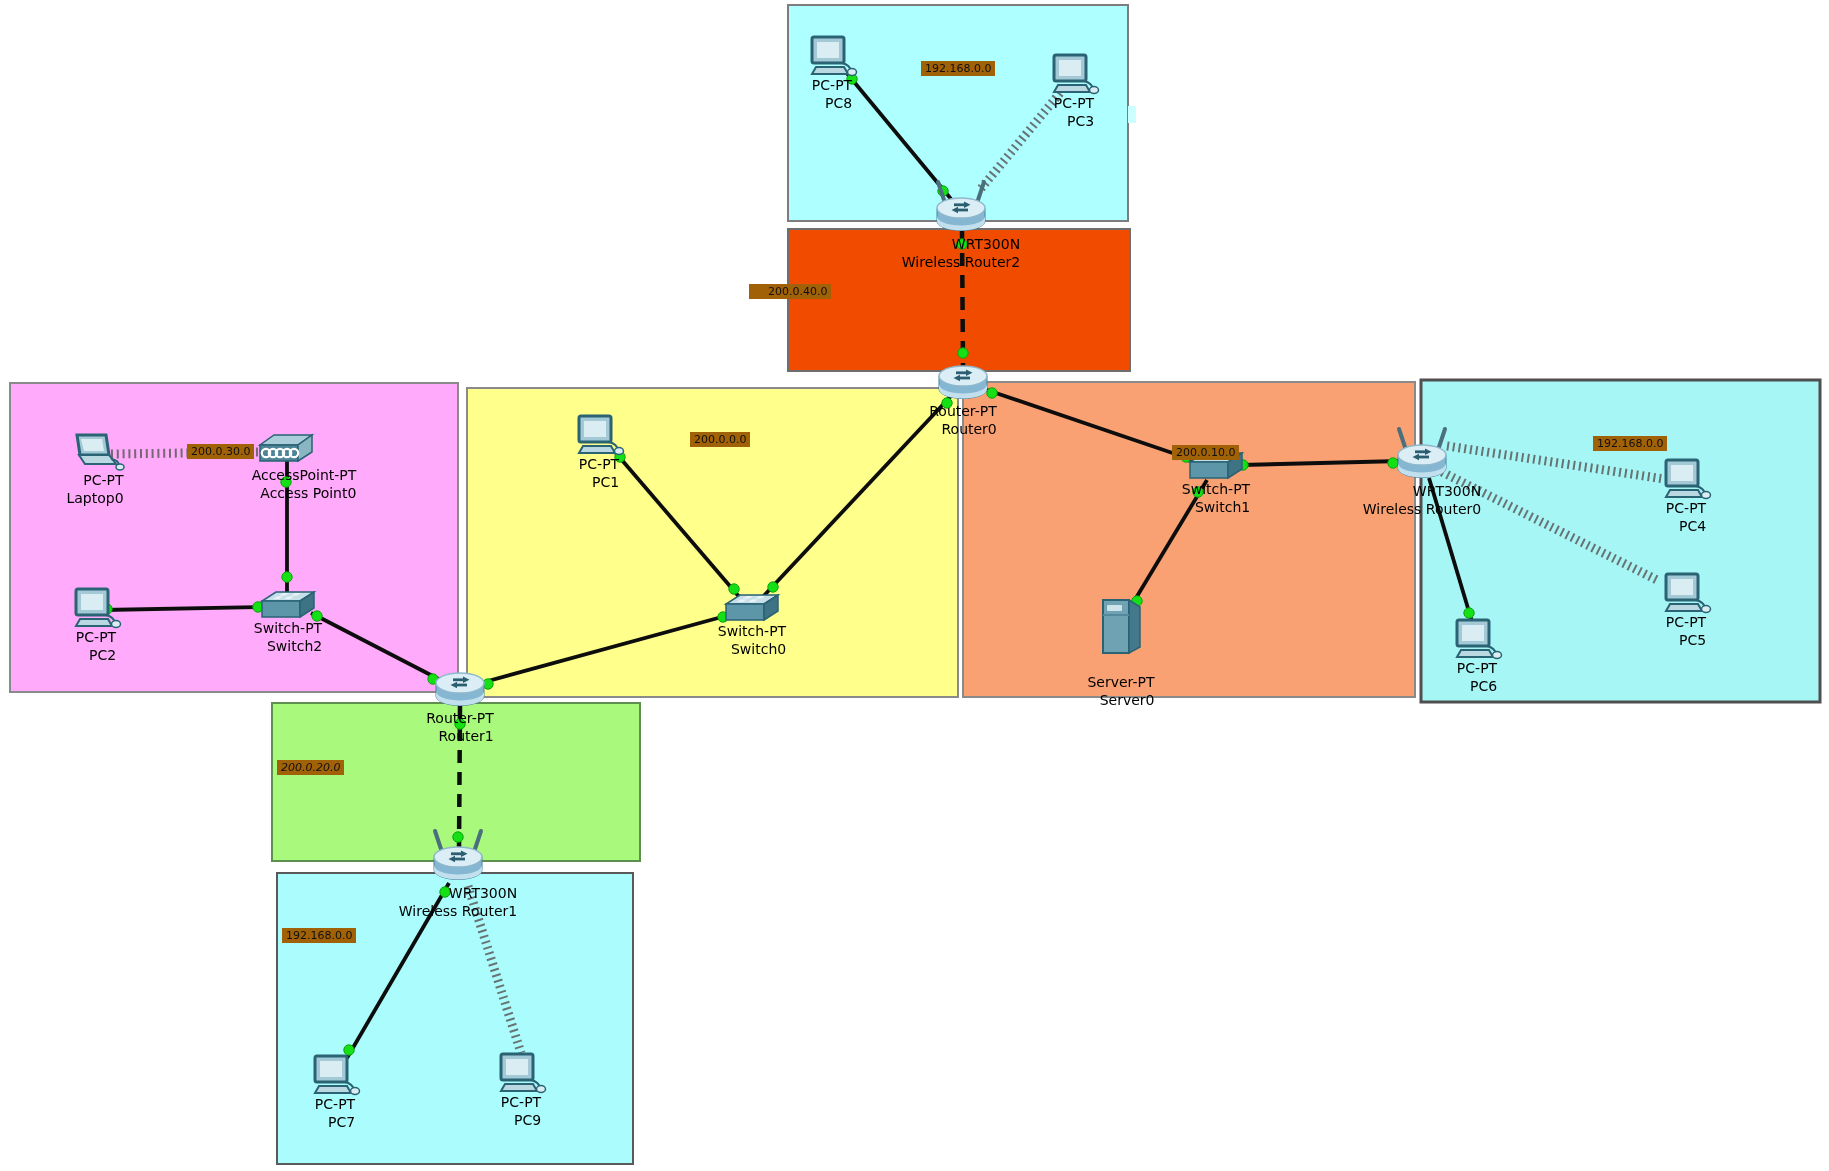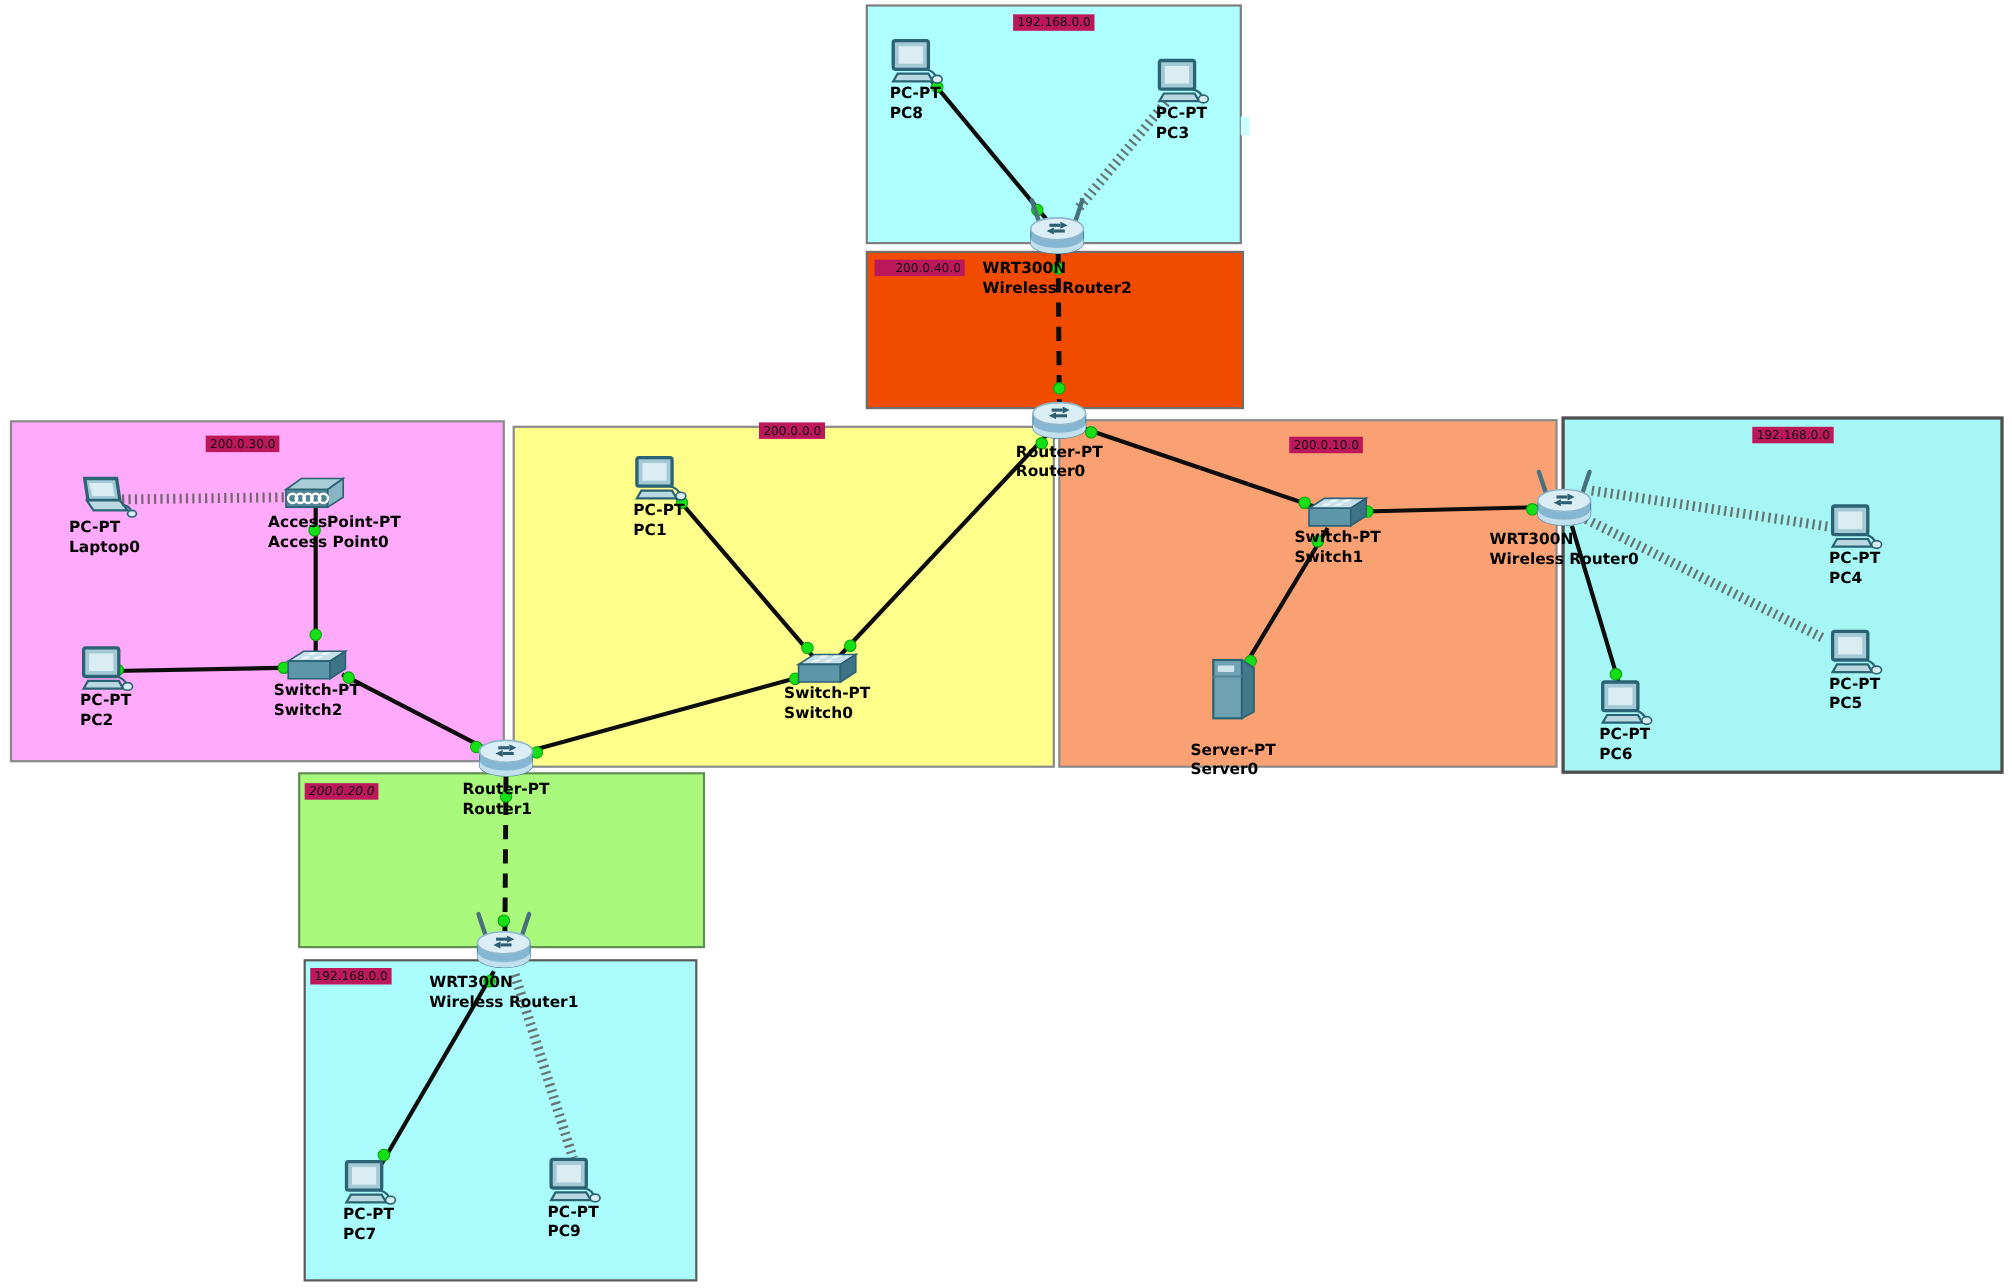--- a/index.html
+++ b/index.html
@@ -1,22 +1,22 @@
 <!DOCTYPE html>
 <html><head>
 <meta charset="utf-8">
 <style>
   html,body{margin:0;padding:0;background:#ffffff;}
   #canvas{position:relative;width:1829px;height:1171px;background:#ffffff;overflow:hidden;
           font-family:"DejaVu Sans","Liberation Sans",sans-serif;}
   #diagram{position:absolute;left:0;top:0;}
-  .region-label{position:absolute;background:#be185d;padding:0 4px;font-size:11px;line-height:15px;
-                color:#101010;white-space:nowrap;}
-  .device-label{position:absolute;transform:translateX(-50%);text-align:left;font-size:14px;
-                line-height:17.5px;color:#000;white-space:nowrap;font-weight:bold;}
+  .region-label{position:absolute;background:#a16207;padding:0 4px;font-size:11px;line-height:15px;
+                color:#101010;white-space:nowrap;margin-top:48px;}
+  .device-label{position:absolute;transform:translateX(-50%);text-align:right;font-size:14px;
+                line-height:17.5px;color:#000;white-space:nowrap;}
 </style>
 </head>
 <body>
 
 <div id="canvas">
   <svg id="diagram" width="1829" height="1171" viewBox="0 0 1829 1171">
       <rect x="788" y="5" width="340" height="216" fill="#aeffff" stroke="#7d7d7d" stroke-width="2"></rect>
       <rect x="788" y="229" width="342" height="142" fill="#f14b00" stroke="#6e6e6e" stroke-width="2"></rect>
       <rect x="10" y="383" width="448" height="309" fill="#ffaafa" stroke="#8a8a8a" stroke-width="2"></rect>
       <rect x="467" y="388" width="491" height="309" fill="#ffff8c" stroke="#8a8a8a" stroke-width="2"></rect>
@@ -369,21 +369,21 @@
       </div>
       <div class="device-label" style="left: 335px; top: 1096px;">
         <div>PC-PT</div>
         <div>PC7</div>
       </div>
       <div class="device-label" style="left: 521px; top: 1094px;">
         <div>PC-PT</div>
         <div>PC9</div>
       </div>
       <div class="region-label" style="left: 921px; top: 13px;">192.168.0.0</div>
-      <div class="region-label" style="left: 795px; top: 236px; padding-left: 19px;">200.0.40.0</div>
+      <div class="region-label" style="left: 749px; top: 236px; padding-left: 19px;">200.0.40.0</div>
       <div class="region-label" style="left: 187px; top: 396px;">200.0.30.0</div>
       <div class="region-label" style="left: 690px; top: 384px;">200.0.0.0</div>
       <div class="region-label" style="left: 1172px; top: 397px;">200.0.10.0</div>
       <div class="region-label" style="left: 1593px; top: 388px;">192.168.0.0</div>
       <div class="region-label" style="left: 277px; top: 712px; font-style: italic;">200.0.20.0</div>
       <div class="region-label" style="left: 282px; top: 880px;">192.168.0.0</div>
     </div>
 </div>
 
 </body></html>

